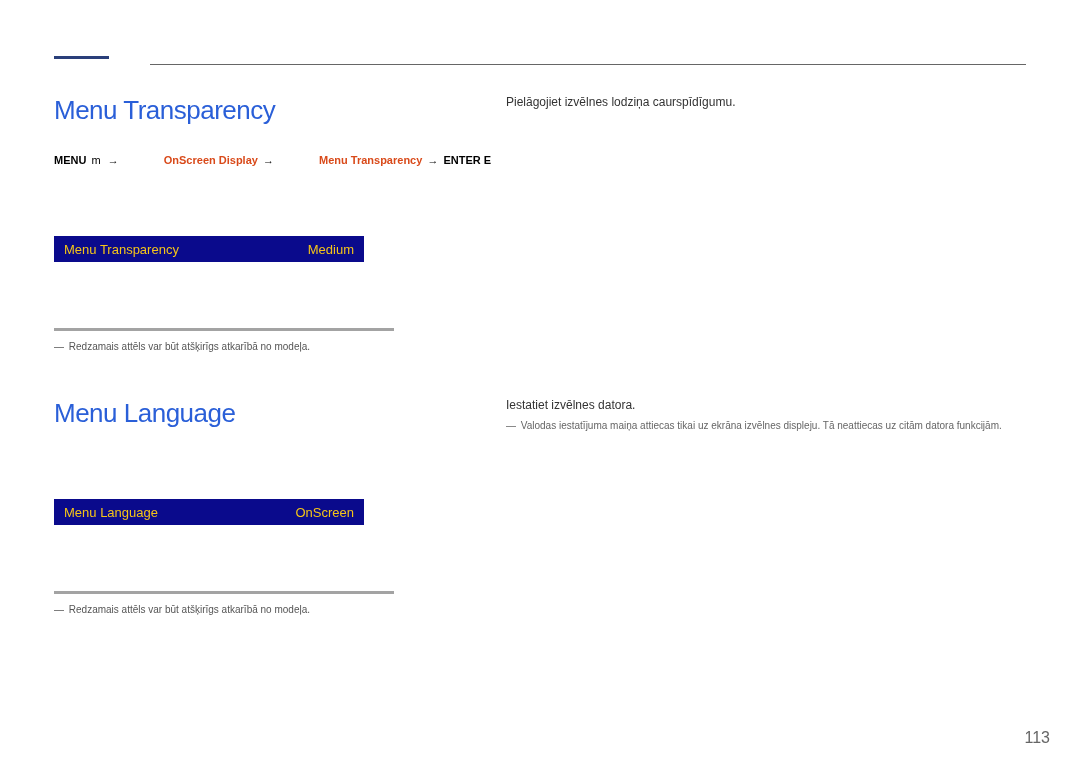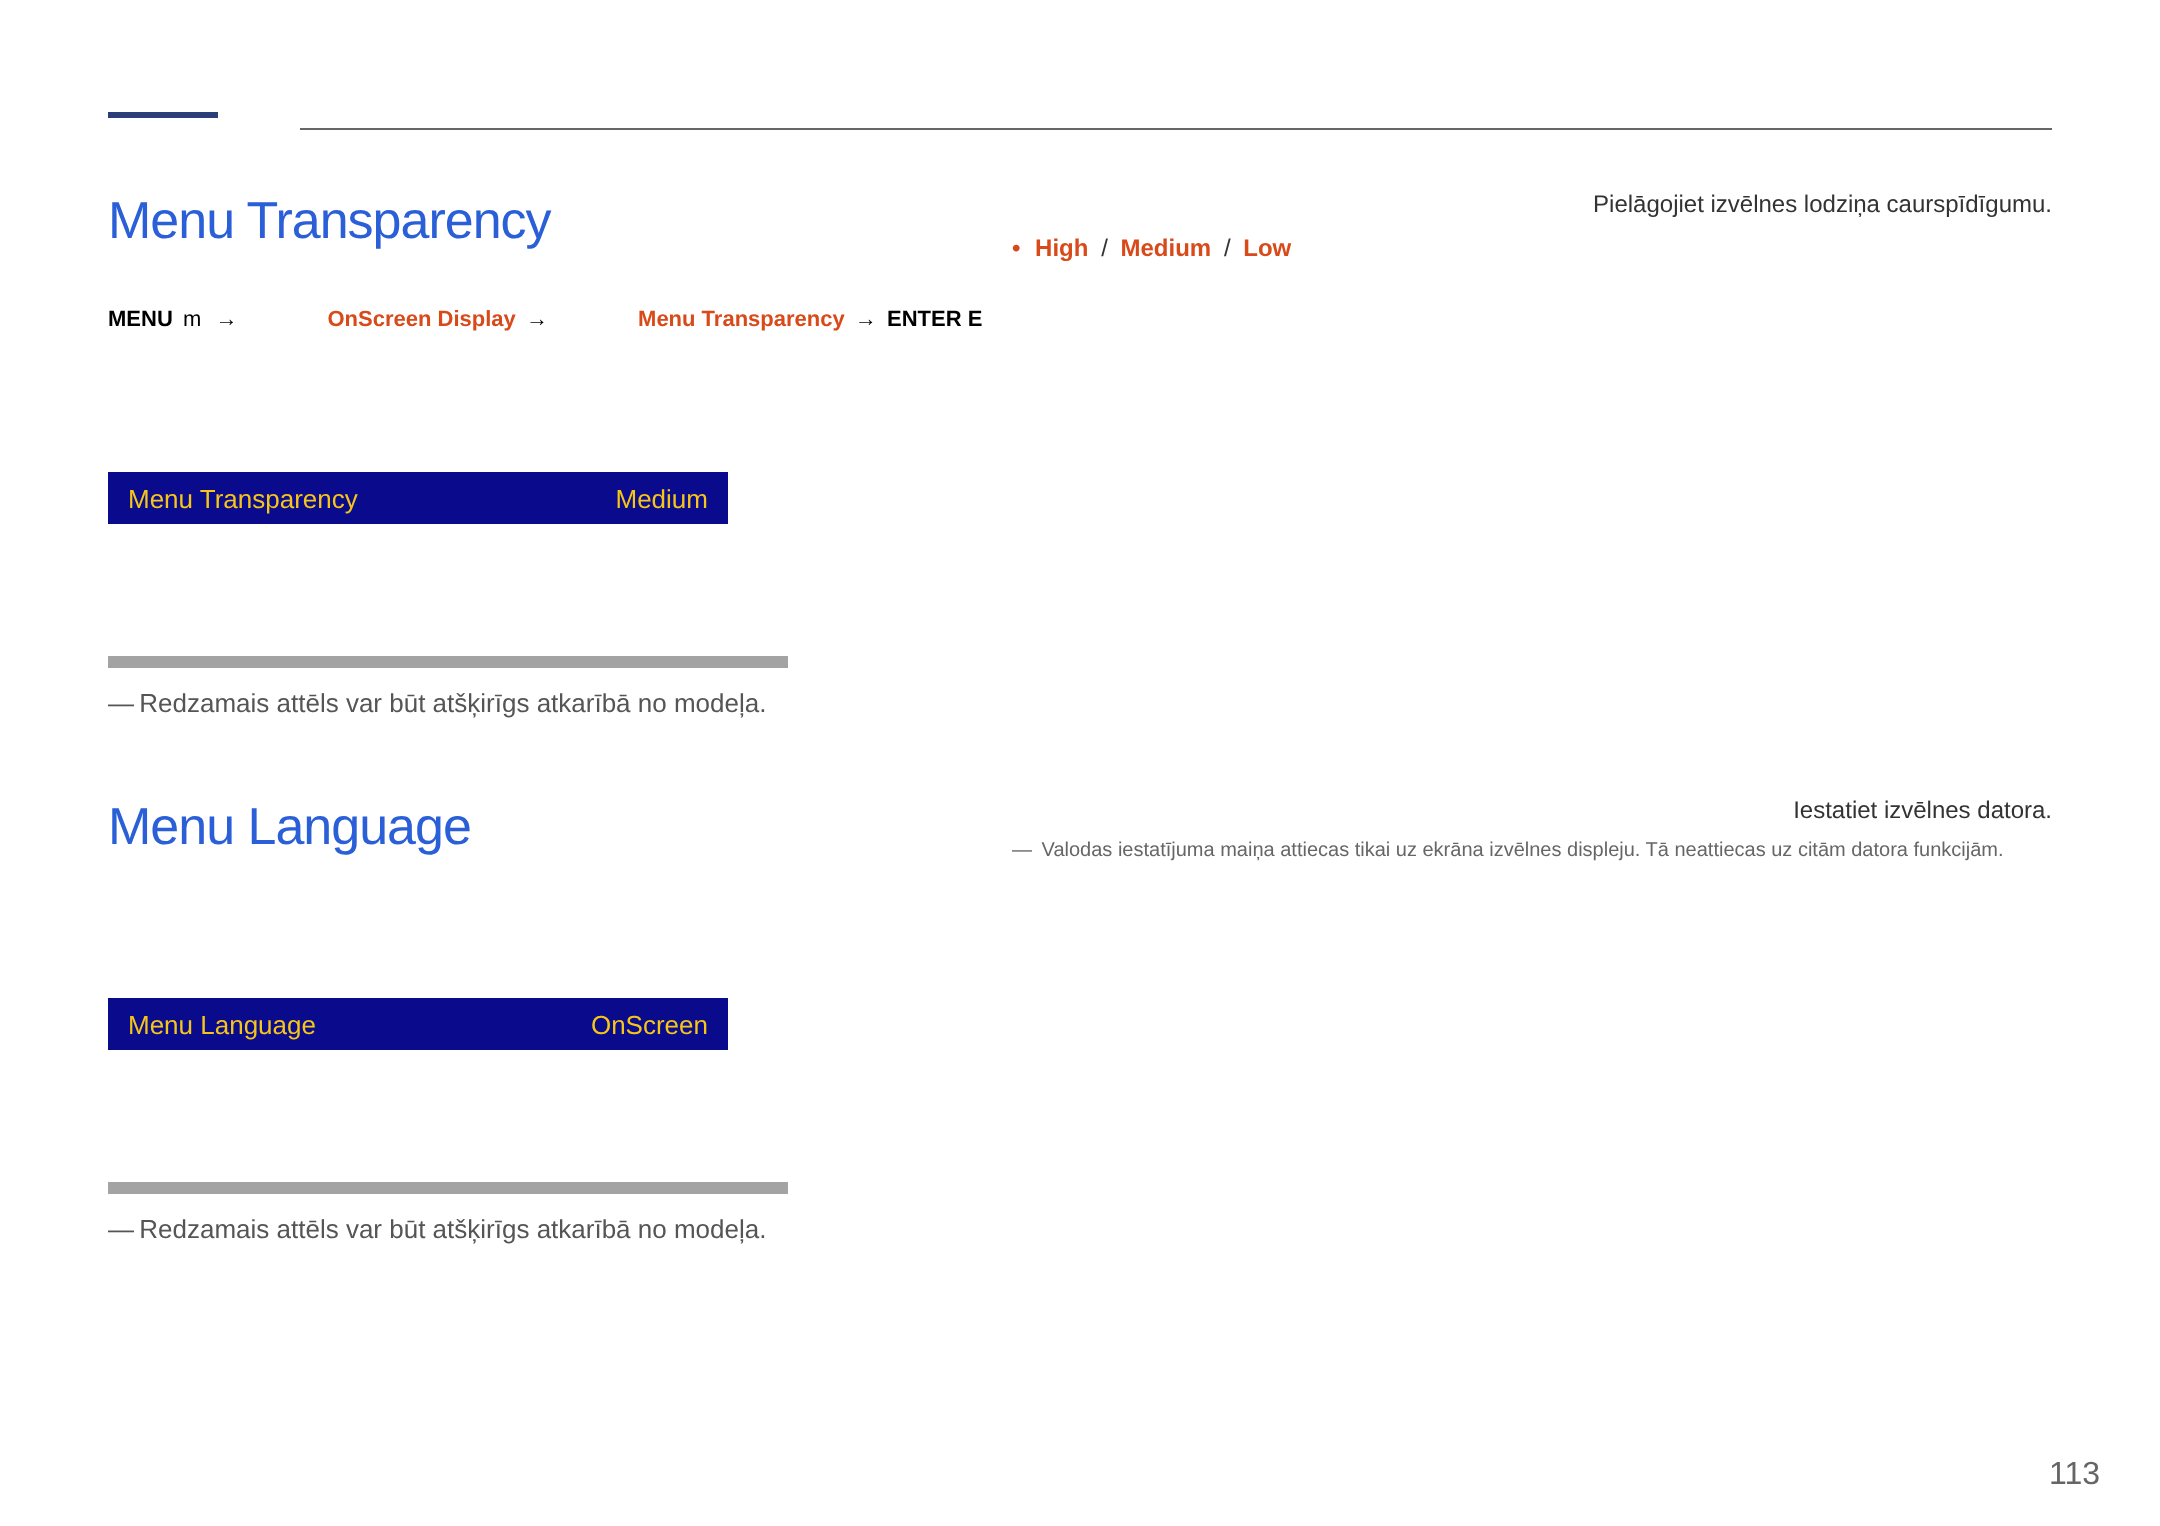--- a/index.html
+++ b/index.html
@@ -52,21 +52,20 @@
   .right-col {
     position: absolute;
     left: 452px;
     top: 0;
     width: 520px;
   }
   .desc {
     font-size: 12px;
     color: #333;
     margin-bottom: 8px;
-    text-align: right;
   }
   .opts {
     font-size: 12px;
     color: #d94a1a;
     font-weight: 700;
   }
   .opt-bullet { color: #d94a1a; margin-right: 4px; }
   .opt-sep { color: #333; font-weight: 400; margin: 0 3px; }
   .note-list {
     font-size: 10px;
@@ -87,24 +86,24 @@
   .menu-box-label {
     color: #f5c518;
     font-size: 13px;
   }
   .menu-box-value {
     color: #f5c518;
     font-size: 13px;
   }
   .note-block {
     margin-top: 66px;
-    border-top: 6px solid #a3a3a3;
+    border-top: 3px solid #a3a3a3;
     width: 340px;
     padding-top: 10px;
-    font-size: 13px;
+    font-size: 10px;
     color: #555;
   }
   .note-block .dash { display: inline-block; width: 12px; }
   .page-num {
     position: absolute;
     right: 30px;
     bottom: 16px;
     font-size: 16px;
     color: #666;
   }
@@ -125,28 +124,20 @@
     <span class="bc-item">OnScreen Display</span>
     <span class="bc-arrow">→</span>
     <span class="bc-item">Menu Transparency</span>
     <span class="bc-arrow">→</span>
     <span class="bc-enter">ENTER</span>
     <span class="bc-enter">E</span>
   </div>
 
   <div class="right-col">
     <div class="desc">Pielāgojiet izvēlnes lodziņa caurspīdīgumu.</div>
-    <div class="opts">
-      <span class="opt-bullet">•</span>
-      <span>High</span>
-      <span class="opt-sep">/</span>
-      <span>Medium</span>
-      <span class="opt-sep">/</span>
-      <span>Low</span>
-    </div>
   </div>
 
   <div class="menu-box">
     <span class="menu-box-label">Menu Transparency</span>
     <span class="menu-box-value">Medium</span>
   </div>
 
   <div class="note-block">
     <span class="dash">―</span>
     <span>Redzamais attēls var būt atšķirīgs atkarībā no modeļa.</span>

